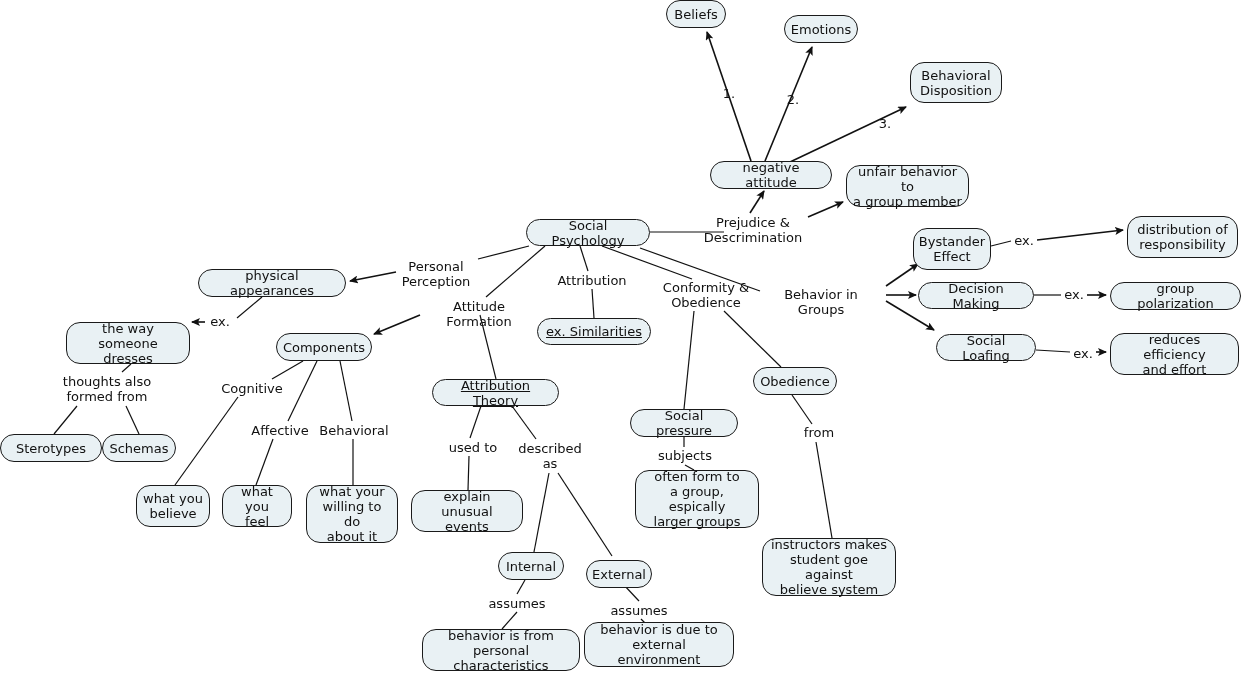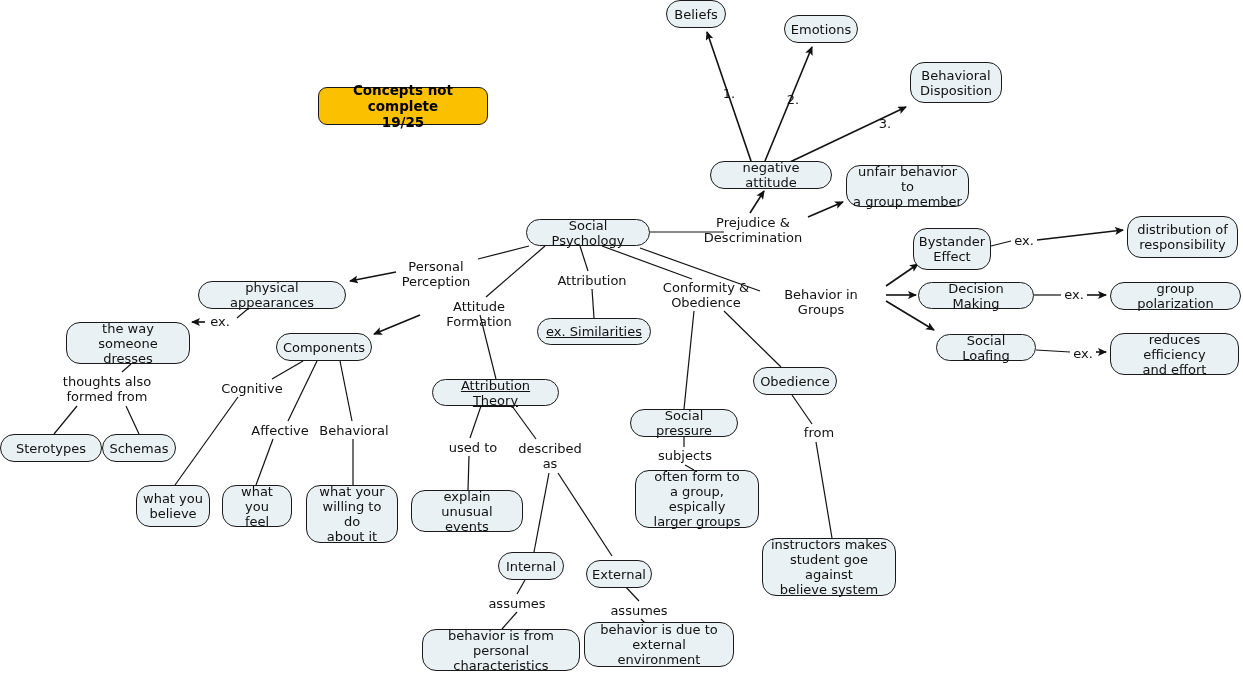--- a/index.html
+++ b/index.html
@@ -139,21 +139,21 @@
 
   <div id="node-layer">
       <div class="node" style="left: 666px; top: 0px; width: 60px; height: 28px;">Beliefs</div>
       <div class="node" style="left: 784px; top: 15px; width: 74px; height: 28px;">Emotions</div>
       <div class="node" style="left: 910px; top: 62px; width: 92px; height: 41px;">Behavioral
 Disposition</div>
       <div class="node" style="left: 710px; top: 161px; width: 122px; height: 28px;">negative attitude</div>
       <div class="node" style="left: 846px; top: 165px; width: 123px; height: 42px;">unfair behavior to
 a group member</div>
       <div class="node" style="left: 526px; top: 219px; width: 124px; height: 27px;">Social Psychology</div>
-      <div class="node" style="left: 198px; top: 281px; width: 148px; height: 28px;">physical appearances</div>
+      <div class="node" style="left: 198px; top: 269px; width: 148px; height: 28px;">physical appearances</div>
       <div class="node" style="left: 66px; top: 322px; width: 124px; height: 42px;">the way someone
 dresses</div>
       <div class="node" style="left: 0px; top: 434px; width: 102px; height: 28px;">Sterotypes</div>
       <div class="node" style="left: 102px; top: 434px; width: 74px; height: 28px;">Schemas</div>
       <div class="node" style="left: 276px; top: 333px; width: 96px; height: 28px;">Components</div>
       <div class="node" style="left: 136px; top: 485px; width: 74px; height: 42px;">what you
 believe</div>
       <div class="node" style="left: 222px; top: 485px; width: 70px; height: 42px;">what you
 feel</div>
       <div class="node" style="left: 306px; top: 485px; width: 92px; height: 58px;">what your
@@ -211,16 +211,14 @@
 as</div>
       <div class="linklabel" style="left: 486px; top: 596px; width: 62px;">assumes</div>
       <div class="linklabel" style="left: 608px; top: 603px; width: 62px;">assumes</div>
       <div class="linklabel" style="left: 656px; top: 448px; width: 58px;">subjects</div>
       <div class="linklabel" style="left: 800px; top: 425px; width: 38px;">from</div>
       <div class="linklabel" style="left: 1013px; top: 233px; width: 22px;">ex.</div>
       <div class="linklabel" style="left: 1063px; top: 287px; width: 22px;">ex.</div>
       <div class="linklabel" style="left: 1072px; top: 346px; width: 22px;">ex.</div>
     </div>
 
-  <div class="badge" style="left:318px; top:87px; width:170px; height:38px;">Concepts not complete
-19/25</div>
 
 </div>
 
 </body></html>

